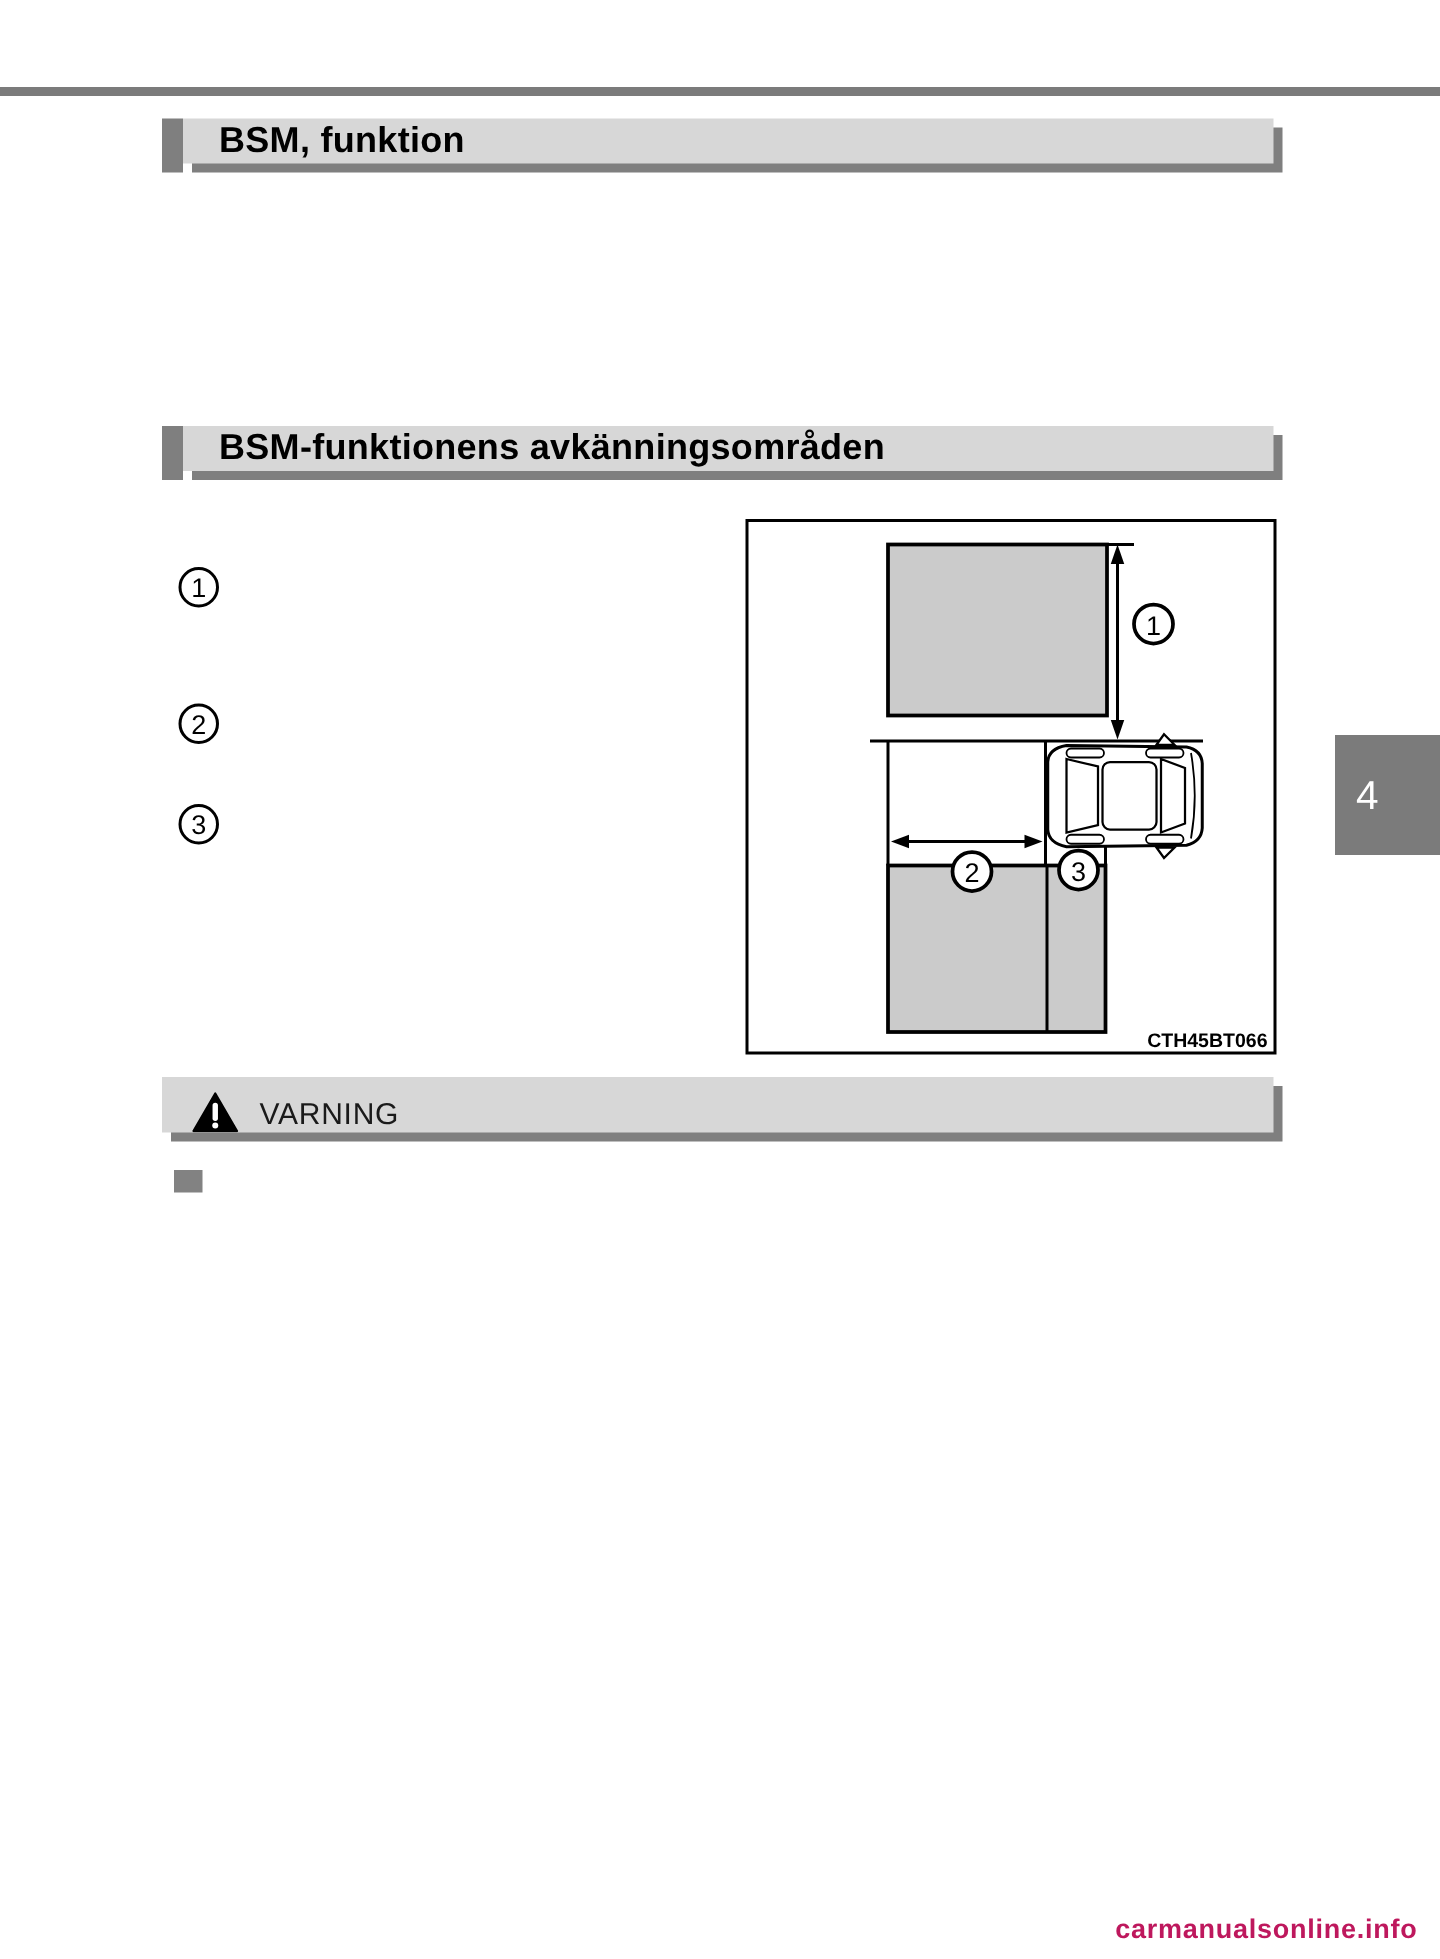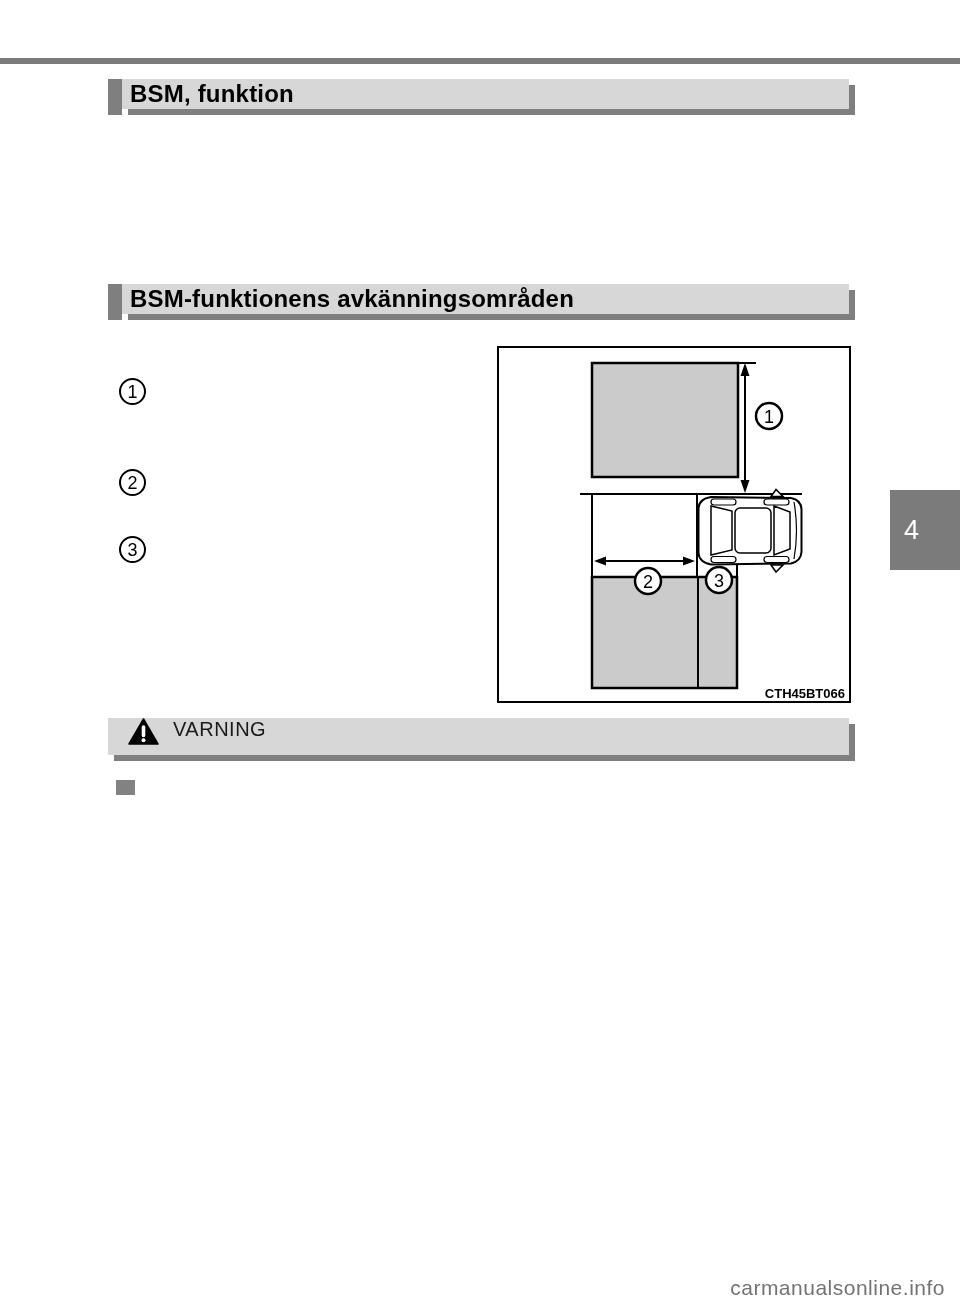--- a/index.html
+++ b/index.html
@@ -8,43 +8,43 @@
     font-family:"Liberation Sans", sans-serif;color:#000;
   }
   .abs{position:absolute;}
   
   .top-rule{left:0;top:58px;width:960px;height:6px;background:#7b7b7b;}
   
   .hdr-wrap{left:108px;width:747px;height:36px;}
   .hdr-accent{position:absolute;left:0;top:0;width:14px;height:36px;background:#7f7f7f;}
   .hdr-bar{position:absolute;left:14px;top:0;width:727px;height:30px;background:#d7d7d7;
     box-shadow:6px 6px 0 #7f7f7f;display:flex;align-items:center;}
-  .hdr-text{font-size:24px;font-weight:bold;padding-left:8px;white-space:nowrap;letter-spacing:0.2px;}
+  .hdr-text{font-size:24px;font-weight:bold;padding-left:24px;white-space:nowrap;letter-spacing:0.2px;}
   
   .num-badge{
     width:27px;height:27px;box-sizing:border-box;border:2.5px solid #000;border-radius:50%;
     background:#fff;display:flex;align-items:center;justify-content:center;
     font-size:18px;line-height:1;
   }
   
   .diagram{left:497px;top:346px;width:354px;height:357px;box-sizing:border-box;
     border:2px solid #000;background:#fff;}
   
   .warn-bar{left:108px;top:718px;width:741px;height:37px;background:#d7d7d7;
-    box-shadow:6px 6px 0 #7f7f7f;display:flex;align-items:flex-start;}
+    box-shadow:6px 6px 0 #7f7f7f;display:flex;align-items:flex-end;}
   .warn-tri{margin-left:20px;flex:0 0 auto;display:block;}
   .warn-text{font-size:20px;margin-left:14px;letter-spacing:0.5px;color:#1a1a1a;}
   
   .bullet-square{left:116px;top:780px;width:19px;height:15px;background:#828282;}
   
   .chapter-tab{left:890px;top:490px;width:70px;height:80px;background:#7b7b7b;
     display:flex;align-items:center;}
   .chapter-tab span{color:#fff;font-size:27px;padding-left:14px;}
   
-  .watermark{right:15px;top:1276px;font-size:21px;font-weight:normal;color:#737373;letter-spacing:0.5px;}
+  .watermark{right:15px;top:1276px;font-size:18px;font-weight:bold;color:#be185d;letter-spacing:0.5px;}
 </style>
 </head>
 <body>
 
 <div id="page">
 
   <div class="abs top-rule"></div>
 
   <div class="abs hdr-wrap" style="top:79px;">
     <div class="hdr-accent"></div>

